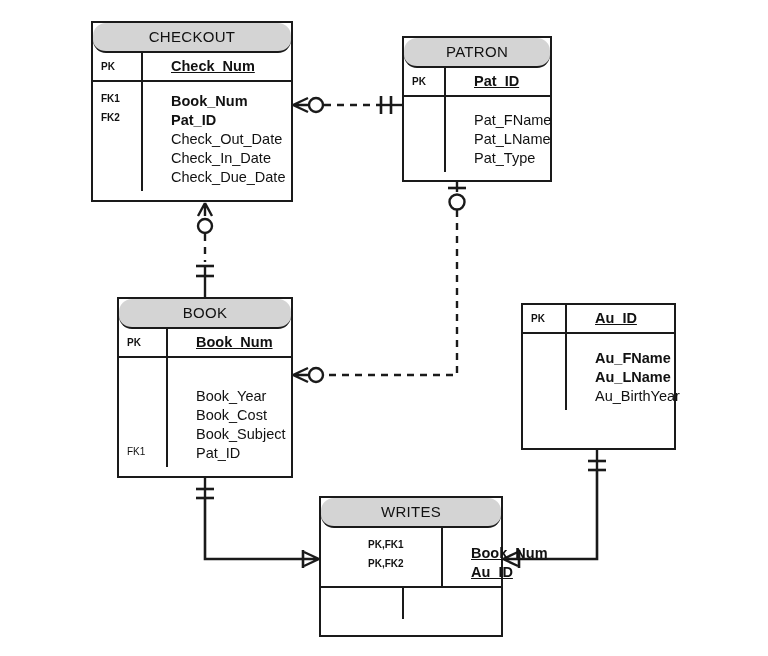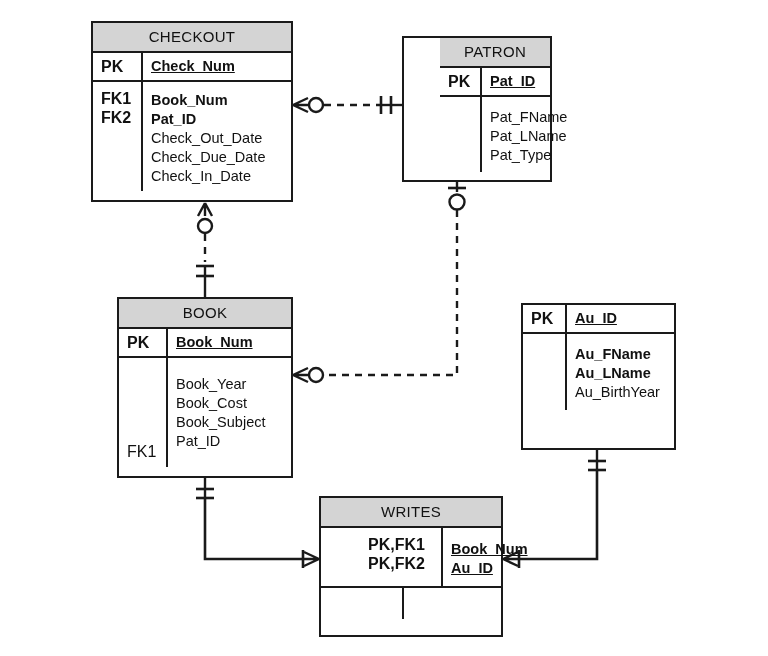--- a/index.html
+++ b/index.html
@@ -32,50 +32,52 @@
   .ent-header {
     box-sizing: border-box;
     background: #d4d4d4;
     border-bottom: 2px solid #1a1a1a;
     text-align: center;
     font-size: 15px;
     color: #111111;
     line-height: 1;
     padding: 6px 0 7px 0;
     letter-spacing: 0.3px;
+    border-radius: 13px;
   }
   .ent-section {
     box-sizing: border-box;
     display: flex;
     align-items: stretch;
   }
   .ent-section + .ent-section {
     border-top: 2px solid #1a1a1a;
   }
   .col-key {
     box-sizing: border-box;
     border-right: 2px solid #1a1a1a;
     flex: 0 0 auto;
     padding: 4px 0 4px 8px;
-    font-size: 16px;
+    font-size: 10px;
     color: #111111;
     font-weight: bold;
     display: flex;
     flex-direction: column;
     justify-content: flex-start;
   }
   .col-attr {
     box-sizing: border-box;
     flex: 1 1 auto;
     padding: 4px 6px 4px 8px;
     font-size: 14.5px;
     color: #111111;
     display: flex;
     flex-direction: column;
-    justify-content: center;
+    justify-content: flex-end;
+    margin-left: 20px;
   }
   .row-line {
     line-height: 19px;
     white-space: nowrap;
   }
   .row-line.blank { color: transparent; }
   .pk-attr {
     font-weight: bold;
     text-decoration: underline;
   }
@@ -180,27 +182,27 @@
     </div>
     <div class="ent-section" style="height:111px;">
       <div class="col-key" style="width:50px;">
         <span class="row-line pad-top">FK1</span>
         <span class="row-line">FK2</span>
       </div>
       <div class="col-attr">
         <span class="row-line bold-attr pad-top">Book_Num</span>
         <span class="row-line bold-attr">Pat_ID</span>
         <span class="row-line plain-attr">Check_Out_Date</span>
+        <span class="row-line plain-attr">Check_In_Date</span>
         <span class="row-line plain-attr">Check_Due_Date</span>
-        <span class="row-line plain-attr">Check_In_Date</span>
-      </div>
-    </div>
-  </div>
-
-  <div class="entity" style="left:402px; top:36px; width:150px; height:146px;padding-left:36px;">
+      </div>
+    </div>
+  </div>
+
+  <div class="entity" style="left:402px; top:36px; width:150px; height:146px;">
     <div class="ent-header">PATRON</div>
     <div class="ent-section">
       <div class="col-key" style="width:42px;">
         <span class="row-line">PK</span>
       </div>
       <div class="col-attr">
         <span class="row-line pk-attr">Pat_ID</span>
       </div>
     </div>
     <div class="ent-section" style="height:77px;">

